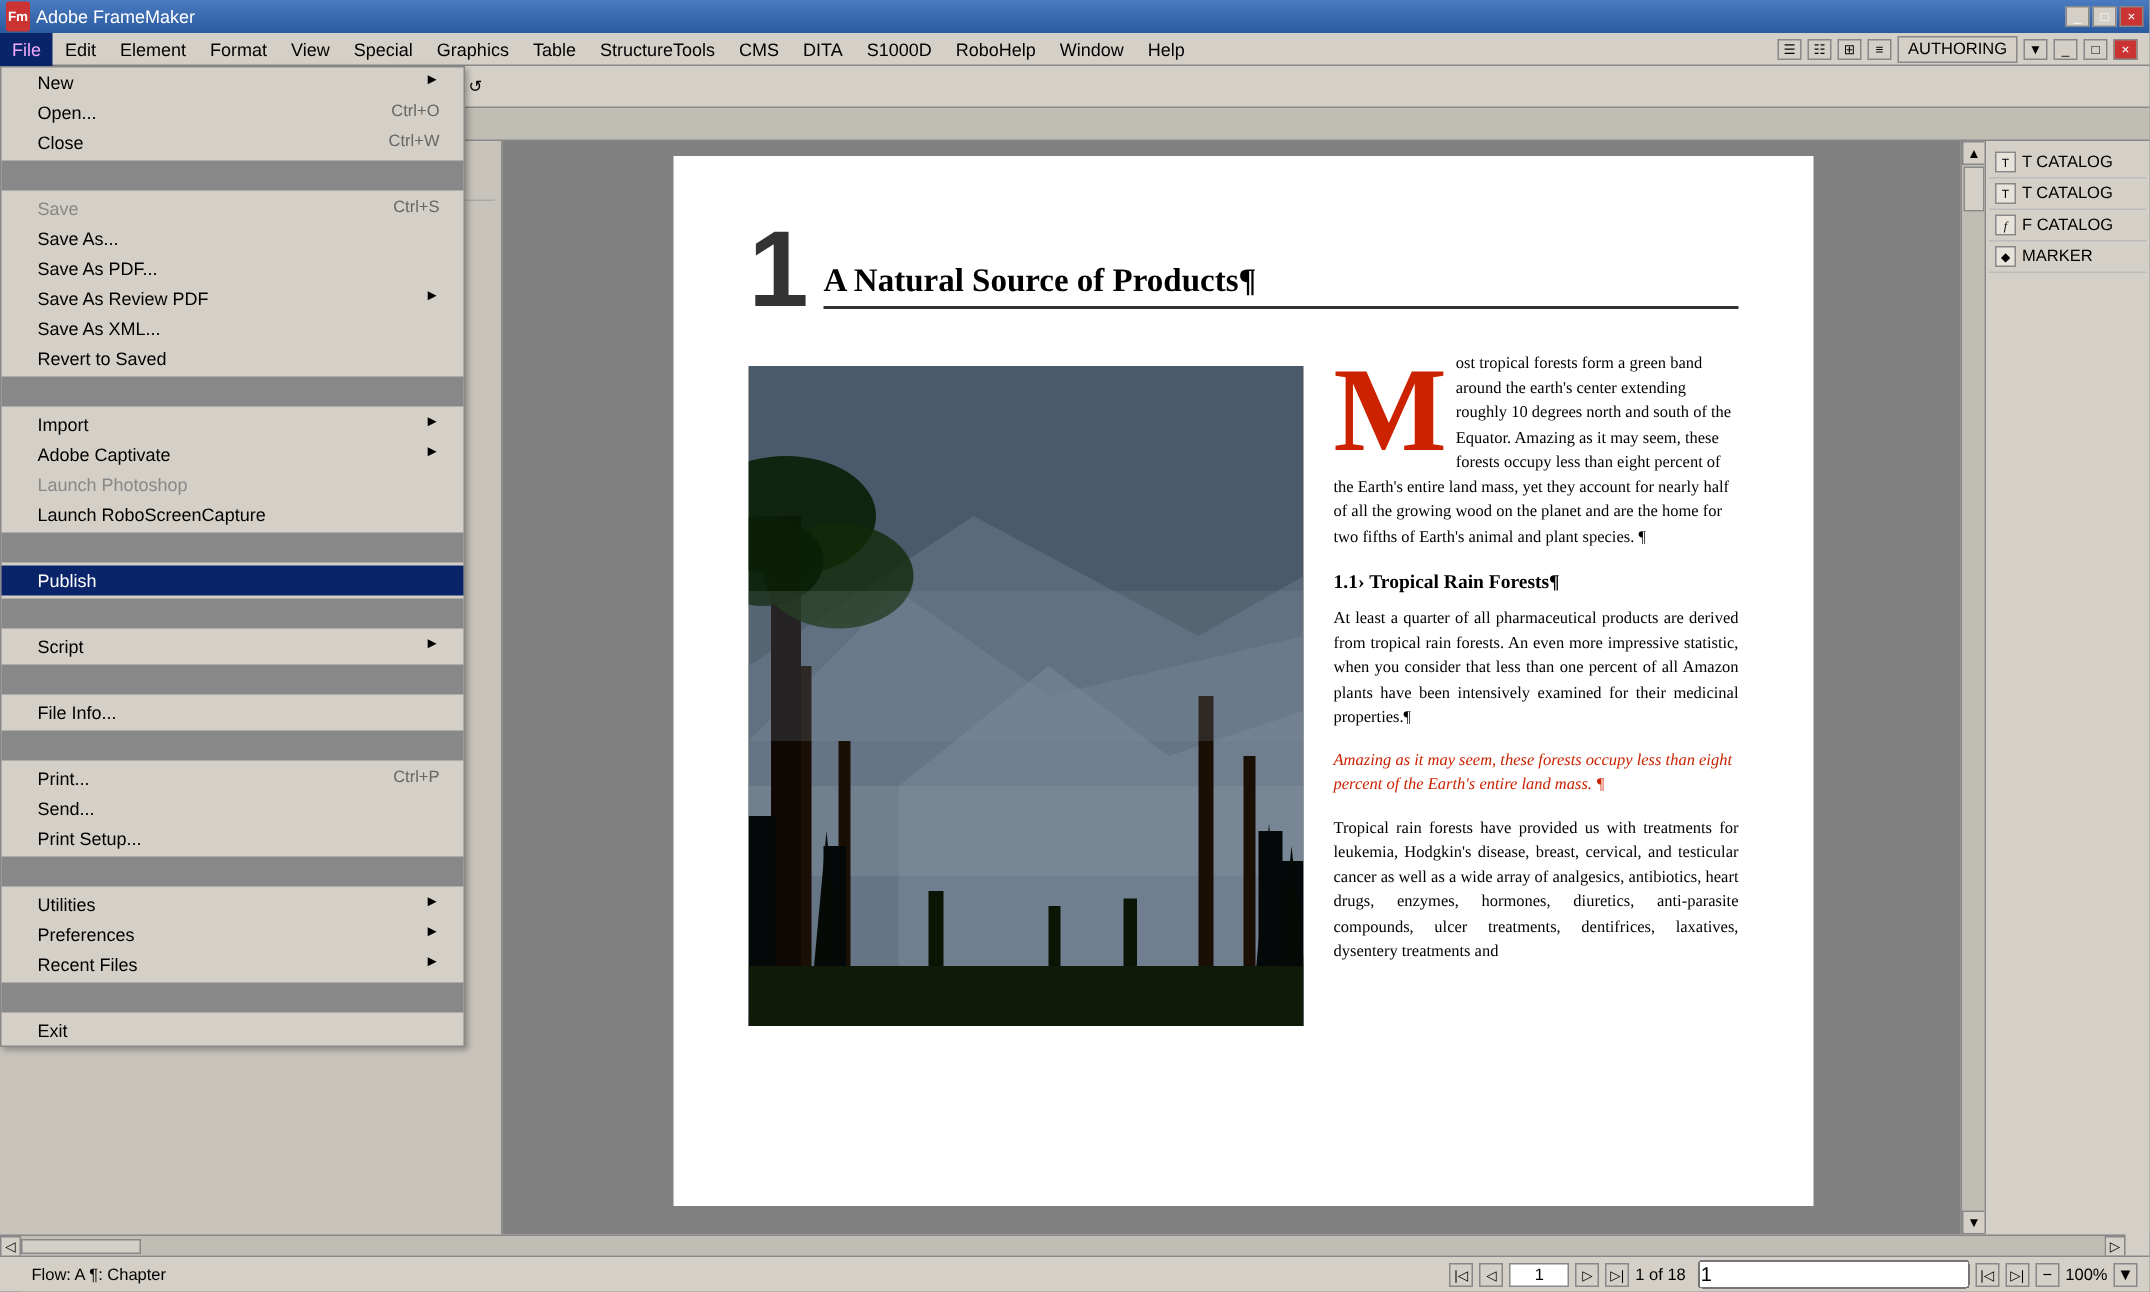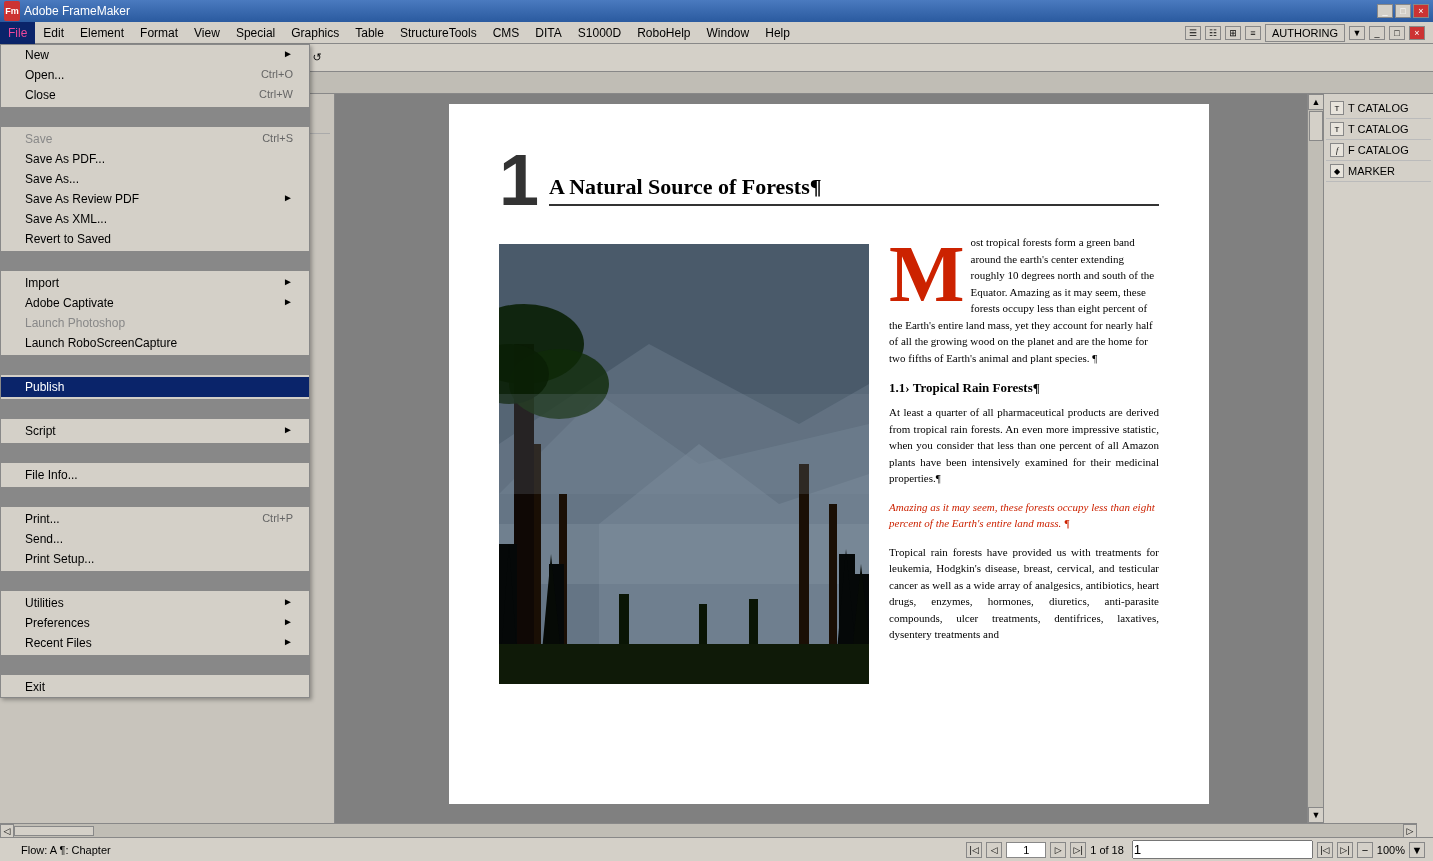--- a/index.html
+++ b/index.html
@@ -30,21 +30,21 @@
     }
     .menu-item {
       padding: 2px 8px;
       font-size: 12px;
       cursor: pointer;
       height: 22px;
       display: flex;
       align-items: center;
     }
     .menu-item:hover, .menu-item.active { background: #0a246a; color: white; }
-    .menu-item.active { background: #0a246a; color: #ec4899; }
+    .menu-item.active { background: #0a246a; color: #f0abfc; }
     #authoring-area { margin-left: auto; display: flex; align-items: center; gap: 4px; padding-right: 8px; }
     #authoring-btn { background: #d4d0c8; border: 1px solid #888; padding: 2px 6px; font-size: 11px; cursor: pointer; }
 
     
     #toolbar {
       height: 28px;
       background: #d4d0c8;
       display: flex;
       align-items: center;
       padding: 2px 4px;
@@ -275,21 +275,21 @@
       <div style="font-size:10px; color:#444; padding:2px; border-bottom:1px solid #aaa;">ecolog... [sample]</div>
     </div>
   </div>
 
   <div id="doc-area">
     <div id="doc-scroll">
       <div id="doc-page">
 
         <div style="display:flex; align-items:flex-start; margin-bottom:8px;">
           <span class="chapter-num">1</span>
-          <span class="chapter-title" style="flex:1;">A Natural Source of Forests¶</span>
+          <span class="chapter-title" style="flex:1;">A Natural Source of Products¶</span>
         </div>
 
         <div style="display:flex;">
 
           <div class="doc-image">
             <div class="forest-scene">
               
               <svg width="370" height="440" xmlns="http://www.w3.org/2000/svg">
 
                 <rect width="370" height="440" fill="#4a5a6a"></rect>
@@ -424,24 +424,24 @@
   <div class="menu-row">
     <span>Close</span>
     <span class="menu-shortcut">Ctrl+W</span>
   </div>
   <div class="menu-row separator"></div>
   <div class="menu-row disabled">
     <span>Save</span>
     <span class="menu-shortcut">Ctrl+S</span>
   </div>
   <div class="menu-row">
+    <span>Save As...</span>
+  </div>
+  <div class="menu-row">
     <span>Save As PDF...</span>
-  </div>
-  <div class="menu-row">
-    <span>Save As...</span>
   </div>
   <div class="menu-row">
     <span>Save As Review PDF</span>
     <span class="menu-arrow">►</span>
   </div>
   <div class="menu-row">
     <span>Save As XML...</span>
   </div>
   <div class="menu-row">
     <span>Revert to Saved</span>

